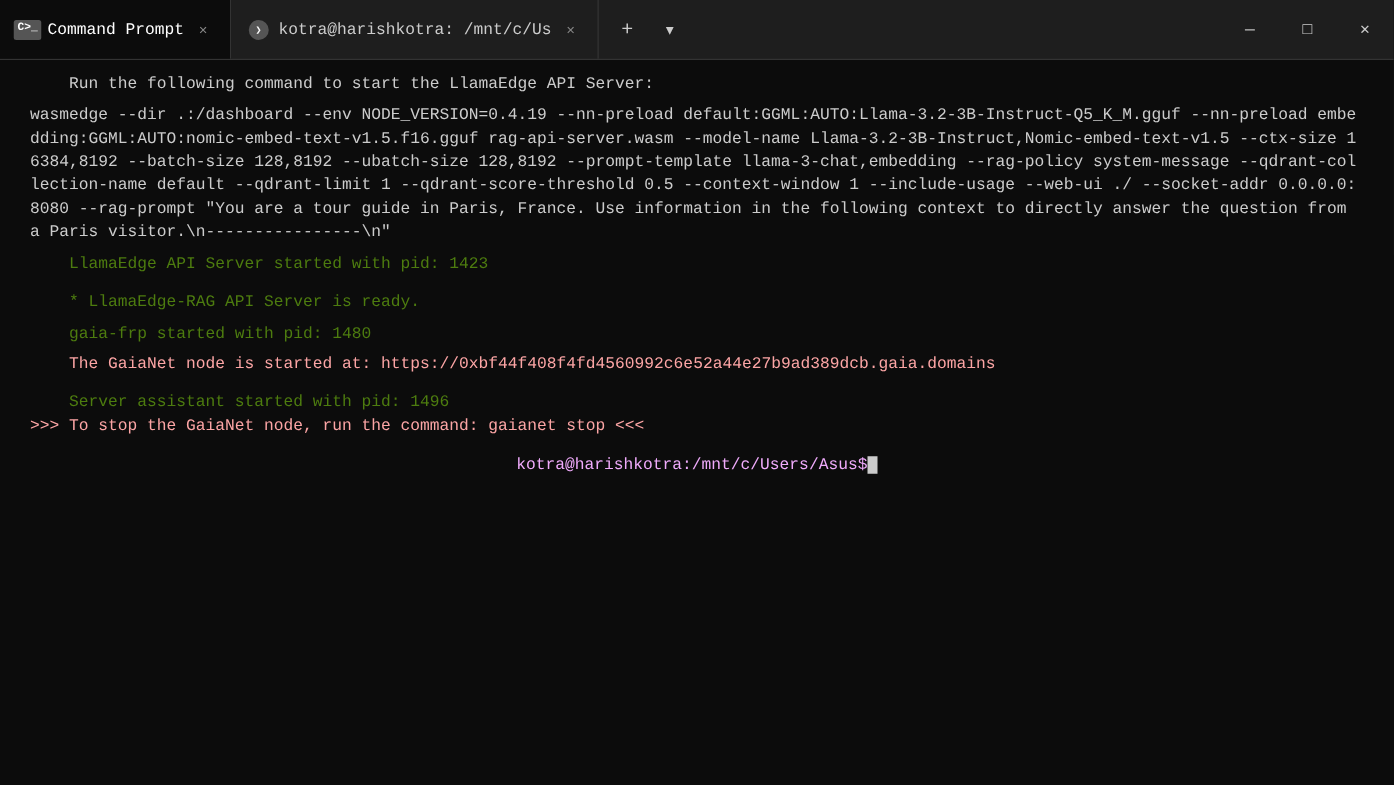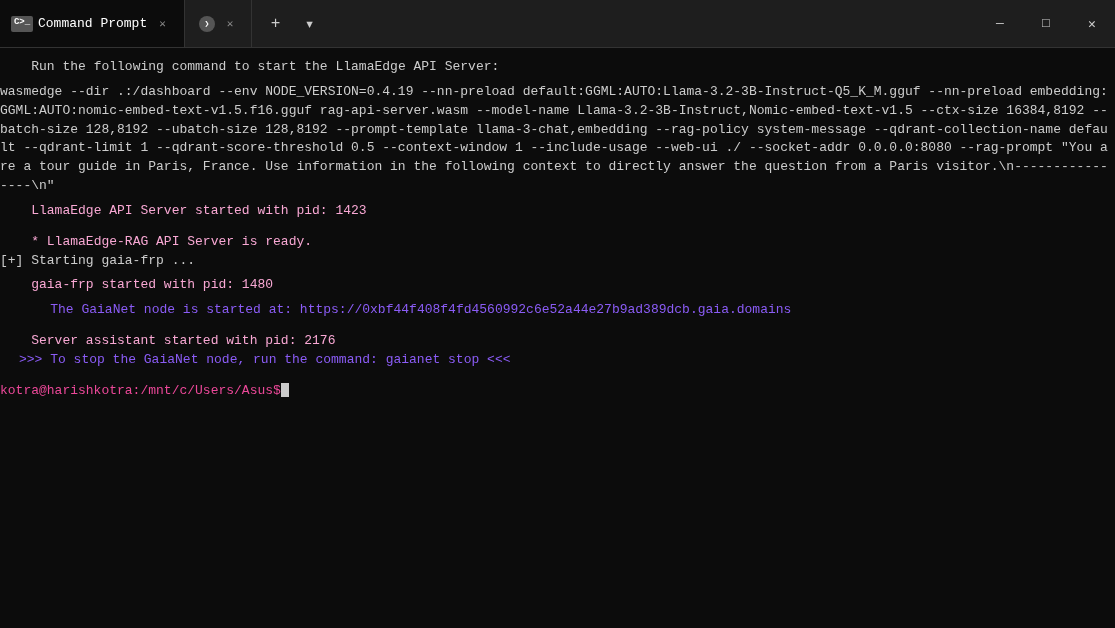--- a/index.html
+++ b/index.html
@@ -117,28 +117,28 @@
       color: #ccc;
       font-size: 13px;
     }
 
     
     .terminal {
       background: #0c0c0c;
       color: #cccccc;
       font-size: 13px;
       line-height: 1.45;
-      padding: 10px 0;
+      padding: 10px 24px;
       height: calc(628px - 48px);
       overflow: hidden;
     }
-    .line-green { display: block; white-space: pre-wrap; word-break: break-all; color: #f9a8d4; }
-    .line-cyan { display: block; white-space: pre-wrap; word-break: break-all; color: #8b5cf6; margin-left: 19px; }
+    .line-green { display: block; white-space: pre-wrap; word-break: break-all; color: #4d7c0f; }
+    .line-cyan { display: block; white-space: pre-wrap; word-break: break-all; color: #fca5a5; }
     .line-white { display: block; white-space: pre-wrap; word-break: break-all; color: #cccccc; }
-    .line-prompt { display: block; white-space: pre-wrap; word-break: break-all; color: #ec4899; }
+    .line-prompt { display: block; white-space: pre-wrap; word-break: break-all; color: #f0abfc; text-align: center; }
 
     .blank { height: 6px; display: block; }
 
     .cursor {
       display: inline-block;
       width: 8px;
       height: 14px;
       background: #cccccc;
       vertical-align: middle;
       animation: blink 1s step-end infinite;
@@ -160,20 +160,21 @@
         <div class="tab-cmd-icon">C&gt;_</div>
       </div>
       <span>Command Prompt</span>
       <span class="tab-close">✕</span>
     </div>
 
     <div class="tab">
       <div class="tab-icon">
         <div class="tab-wsl-icon">❯</div>
       </div>
+      <span>kotra@harishkotra: /mnt/c/Us</span>
       <span class="tab-close">✕</span>
     </div>
 
     <div class="tab-actions">
       <div class="tab-action-btn">+</div>
       <div class="tab-action-btn">▾</div>
     </div>
   </div>
 
   <div class="window-controls">
@@ -185,25 +186,24 @@
 
 <div class="terminal" id="terminal-body">
 <span class="line-white">    Run the following command to start the LlamaEdge API Server:</span>
     <span class="blank"></span>
     <span class="line-white">wasmedge --dir .:/dashboard --env NODE_VERSION=0.4.19 --nn-preload default:GGML:AUTO:Llama-3.2-3B-Instruct-Q5_K_M.gguf --nn-preload embedding:GGML:AUTO:nomic-embed-text-v1.5.f16.gguf rag-api-server.wasm --model-name Llama-3.2-3B-Instruct,Nomic-embed-text-v1.5 --ctx-size 16384,8192 --batch-size 128,8192 --ubatch-size 128,8192 --prompt-template llama-3-chat,embedding --rag-policy system-message --qdrant-collection-name default --qdrant-limit 1 --qdrant-score-threshold 0.5 --context-window 1 --include-usage --web-ui ./ --socket-addr 0.0.0.0:8080 --rag-prompt "You are a tour guide in Paris, France. Use information in the following context to directly answer the question from a Paris visitor.\n----------------\n"</span>
     <span class="blank"></span>
     <span class="line-green">    LlamaEdge API Server started with pid: 1423</span>
     <span class="blank"></span>
     <span class="blank"></span>
     <span class="line-green">    * LlamaEdge-RAG API Server is ready.</span>
-    <span class="line-white">[+] Starting gaia-frp ...</span>
     <span class="blank"></span>
     <span class="line-green">    gaia-frp started with pid: 1480</span>
     <span class="blank"></span>
     <span class="line-cyan">    The GaiaNet node is started at: https://0xbf44f408f4fd4560992c6e52a44e27b9ad389dcb.gaia.domains</span>
     <span class="blank"></span>
     <span class="blank"></span>
-    <span class="line-green">    Server assistant started with pid: 2176</span>
+    <span class="line-green">    Server assistant started with pid: 1496</span>
     <span class="line-cyan">&gt;&gt;&gt; To stop the GaiaNet node, run the command: gaianet stop &lt;&lt;&lt;</span>
     <span class="blank"></span>
     <span class="blank"></span>
     <span class="line-prompt">kotra@harishkotra:/mnt/c/Users/Asus$<span class="cursor"></span></span>
   </div>
 
 </body></html>

